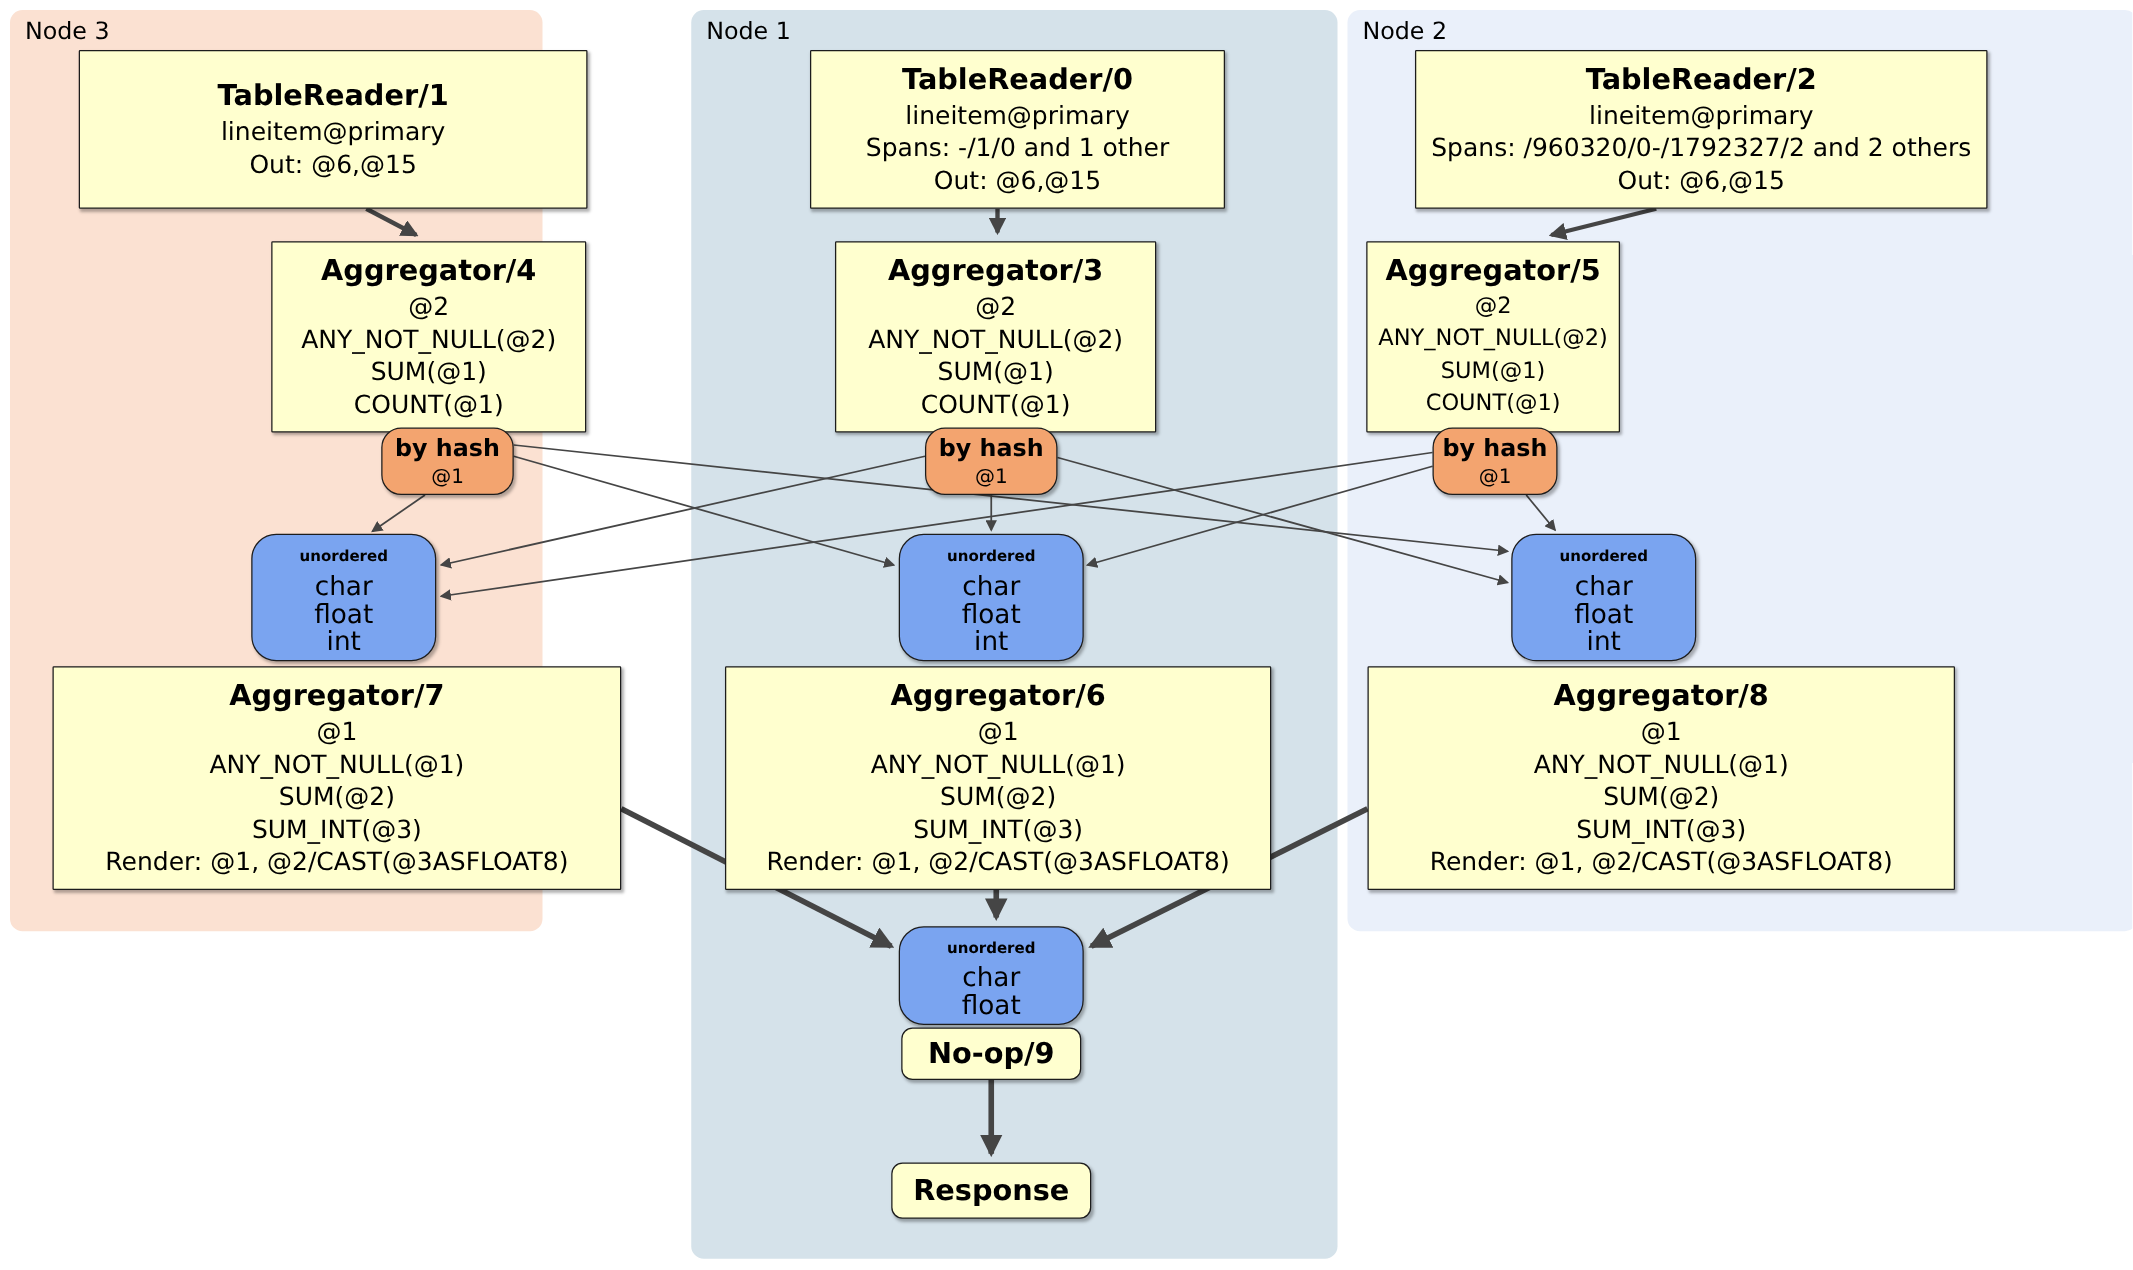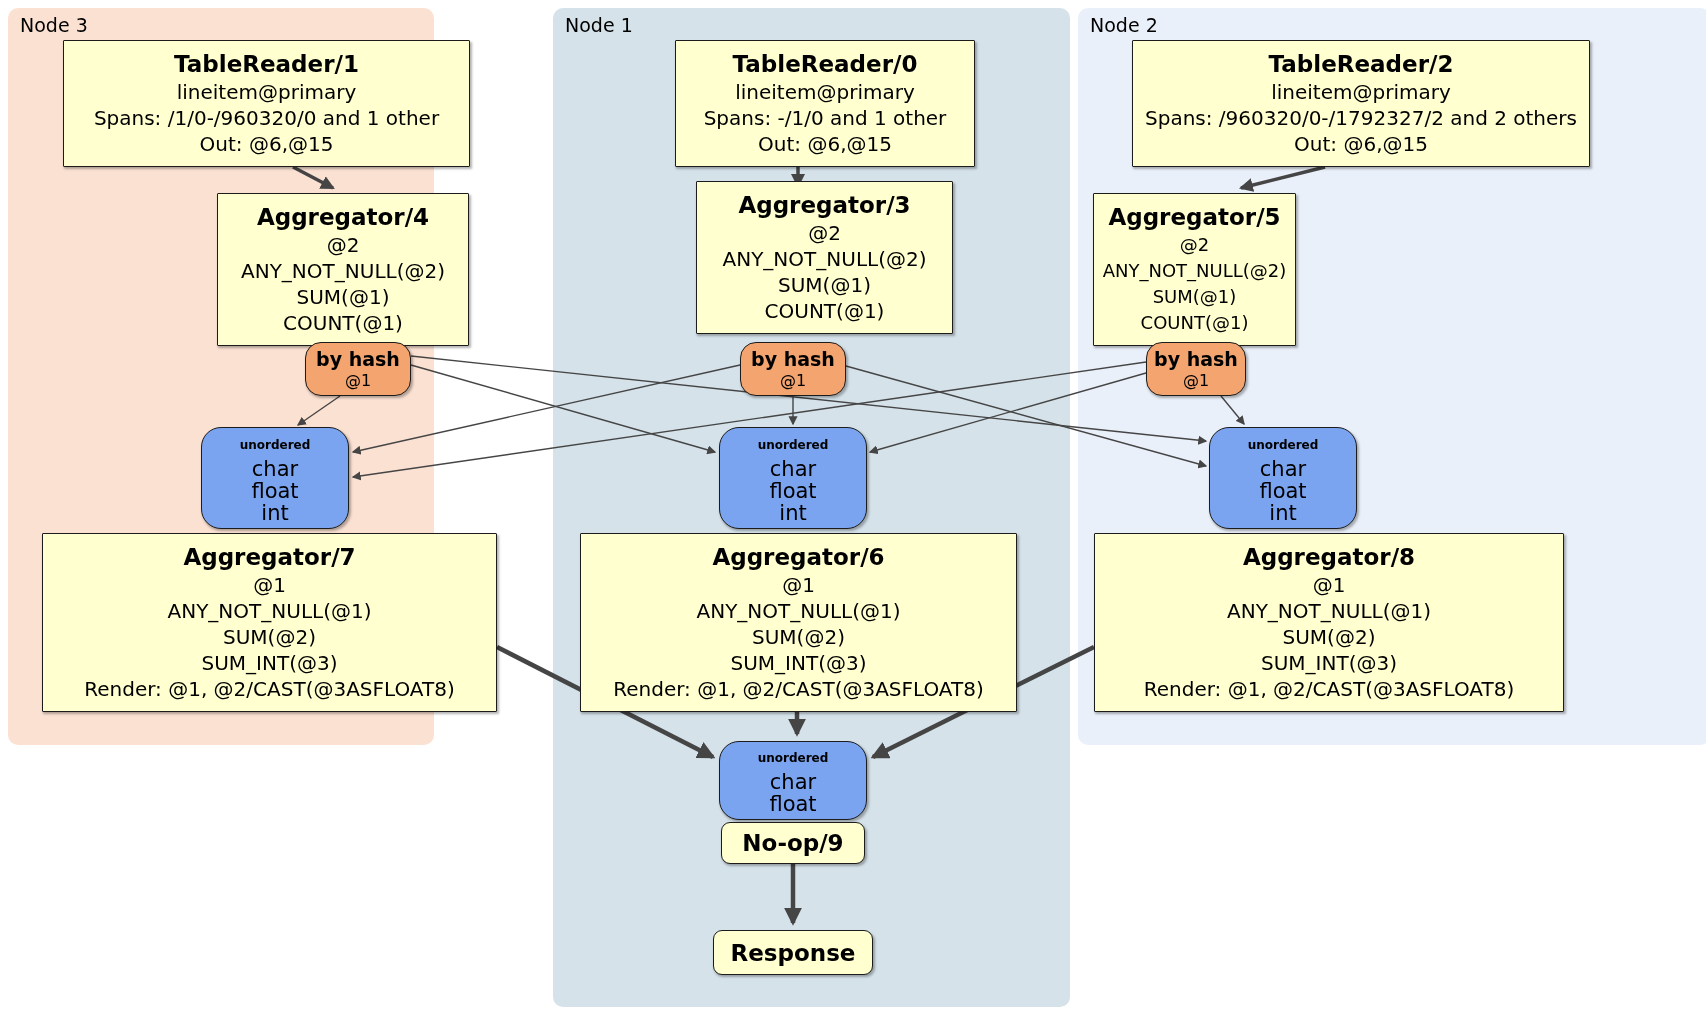--- a/index.html
+++ b/index.html
@@ -80,44 +80,43 @@
       <line class="thick-edge" x1="497" y1="647" x2="713" y2="757" marker-end="url(#ah)"></line>
       <line class="thick-edge" x1="797" y1="712" x2="797" y2="734" marker-end="url(#ah)"></line>
       <line class="thick-edge" x1="1094" y1="647" x2="873" y2="757" marker-end="url(#ah)"></line>
       <line class="thick-edge" x1="793" y1="864" x2="793" y2="923" marker-end="url(#ah)"></line>
     </g>
   </svg>
 
   <div class="box proc" style="left:63px;top:40px;width:407px;height:127px;">
     <div class="t">TableReader/1</div>
     <div class="l">lineitem@primary</div>
-    <div class="l">Spans: /1/0-/960320/0 and 1 other</div>
     <div class="l">Out: @6,@15</div>
   </div>
-  <div class="box proc" style="left:648px;top:40px;width:300px;height:127px;margin-left:27px;">
+  <div class="box proc" style="left:648px;top:40px;width:332px;height:127px;">
     <div class="t">TableReader/0</div>
     <div class="l">lineitem@primary</div>
     <div class="l">Spans: -/1/0 and 1 other</div>
     <div class="l">Out: @6,@15</div>
   </div>
   <div class="box proc" style="left:1132px;top:40px;width:458px;height:127px;">
     <div class="t">TableReader/2</div>
     <div class="l">lineitem@primary</div>
     <div class="l">Spans: /960320/0-/1792327/2 and 2 others</div>
     <div class="l">Out: @6,@15</div>
   </div>
 
   <div class="box proc" style="left:217px;top:193px;width:252px;height:153px;">
     <div class="t">Aggregator/4</div>
     <div class="l">@2</div>
     <div class="l">ANY_NOT_NULL(@2)</div>
     <div class="l">SUM(@1)</div>
     <div class="l">COUNT(@1)</div>
   </div>
-  <div class="box proc" style="left:668px;top:181px;width:257px;height:153px;margin-left:28px;">
+  <div class="box proc" style="left:668px;top:193px;width:257px;height:153px;">
     <div class="t">Aggregator/3</div>
     <div class="l">@2</div>
     <div class="l">ANY_NOT_NULL(@2)</div>
     <div class="l">SUM(@1)</div>
     <div class="l">COUNT(@1)</div>
   </div>
   <div class="box proc" style="left:1093px;top:193px;width:203px;height:153px;">
     <div class="t">Aggregator/5</div>
     <div class="l" style="font-size:18px;">@2</div>
     <div class="l" style="font-size:18px;">ANY_NOT_NULL(@2)</div>

